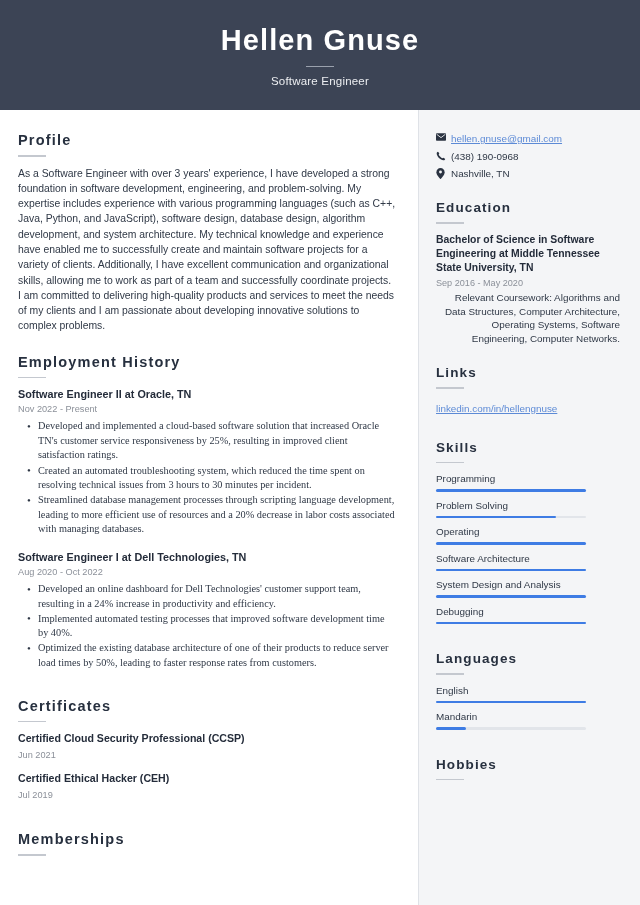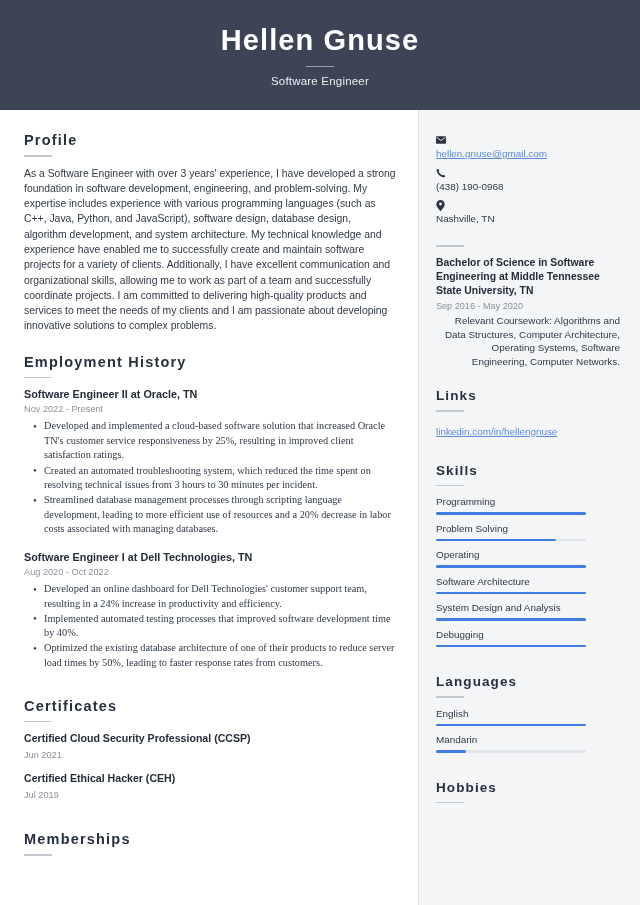--- a/index.html
+++ b/index.html
@@ -57,21 +57,21 @@
     flex: 1 1 auto;
     display: flex;
     align-items: stretch;
     min-height: 0;
   }
 
   .main {
     width: 418px;
     flex: 0 0 418px;
     background: #ffffff;
-    padding: 22px 22px 0 24px;
+    padding: 22px 22px 0 18px;
     overflow: hidden;
   }
 
   .sidebar {
     flex: 1 1 auto;
     background: #f4f5f7;
     border-left: 1px solid #dfe2e7;
     padding: 22px 20px 0 17px;
     overflow: hidden;
   }
@@ -153,21 +153,20 @@
 
   .gap-lg { height: 20px; }
   .gap-md { height: 14px; }
 
   
   .contact-list { margin-bottom: 20px; }
   .contact-row {
     display: flex;
     align-items: flex-start;
     margin-bottom: 4.5px;
-    flex-direction: column;
   }
   .contact-icon {
     width: 15px;
     flex: 0 0 15px;
     display: flex;
     align-items: center;
     justify-content: flex-start;
     padding-top: 1px;
     color: #2b3342;
   }
@@ -332,20 +331,21 @@
             <svg width="9" height="11" viewBox="0 0 12 16">
               <path d="M6 0 C2.7 0 0 2.7 0 6 C0 10.5 6 16 6 16 C6 16 12 10.5 12 6 C12 2.7 9.3 0 6 0 Z" fill="#2b3342"></path>
               <circle cx="6" cy="5.8" r="2.1" fill="#f4f5f7"></circle>
             </svg>
           </span>
           <span class="contact-text">Nashville, TN</span>
         </div>
       </div>
 
       <div class="section">
+        <div class="section-heading">Education</div>
         <div class="heading-rule"></div>
         <div class="edu-title">Bachelor of Science in Software Engineering at Middle Tennessee State University, TN</div>
         <div class="edu-date">Sep 2016 - May 2020</div>
         <div class="edu-desc">Relevant Coursework: Algorithms and Data Structures, Computer Architecture, Operating Systems, Software Engineering, Computer Networks.</div>
       </div>
 
       <div class="gap-lg"></div>
 
       <div class="section links-block">
         <div class="section-heading">Links</div>

